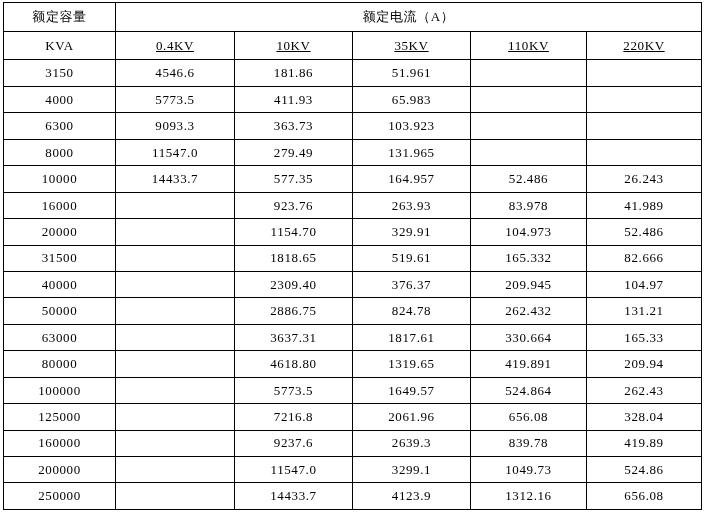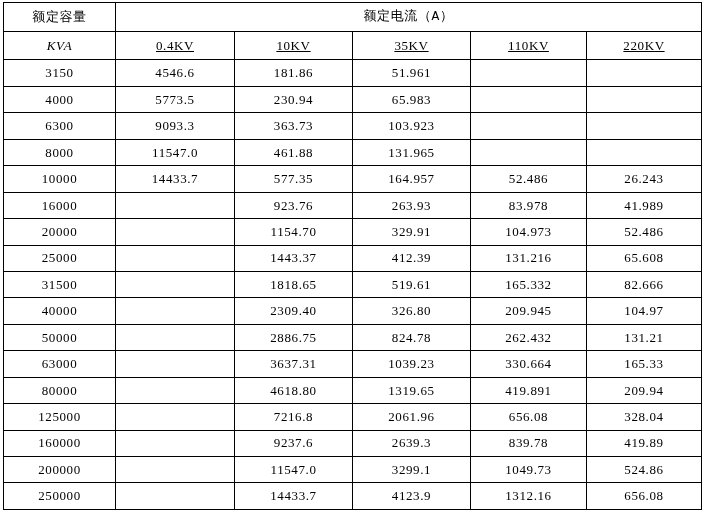--- a/index.html
+++ b/index.html
@@ -45,31 +45,29 @@
   .col-v4   { width: 116px; }
   .col-v5   { width: 115px; }
 
   .hdr-cap {
     font-size: 14px;
     letter-spacing: 1px;
   }
   .hdr-cur {
     font-size: 14px;
     letter-spacing: 1.5px;
-    font-family: Liberation Mono, monospace;
   }
   .hdr-sub {
     font-size: 13px;
     letter-spacing: 1px;
     text-decoration: underline;
   }
   .kva-unit {
     font-size: 13px;
     letter-spacing: 1.5px;
-    font-style: italic;
   }
   tr.data-row td { height: 22px; }
   tr.head-row td { height: 24px; }
   .empty { }
 </style>
 </head>
 <body>
 
 <div id="sheet">
   <table class="rating-table">
@@ -98,37 +96,37 @@
           <td>3150</td>
           <td>4546.6</td>
           <td>181.86</td>
           <td>51.961</td>
           <td class="empty"></td>
           <td class="empty"></td>
         </tr>
         <tr class="data-row">
           <td>4000</td>
           <td>5773.5</td>
-          <td>230.94</td>
+          <td>411.93</td>
           <td>65.983</td>
           <td class="empty"></td>
           <td class="empty"></td>
         </tr>
         <tr class="data-row">
           <td>6300</td>
           <td>9093.3</td>
           <td>363.73</td>
           <td>103.923</td>
           <td class="empty"></td>
           <td class="empty"></td>
         </tr>
         <tr class="data-row">
           <td>8000</td>
           <td>11547.0</td>
-          <td>461.88</td>
+          <td>279.49</td>
           <td>131.965</td>
           <td class="empty"></td>
           <td class="empty"></td>
         </tr>
         <tr class="data-row">
           <td>10000</td>
           <td>14433.7</td>
           <td>577.35</td>
           <td>164.957</td>
           <td>52.486</td>
@@ -144,66 +142,66 @@
         </tr>
         <tr class="data-row">
           <td>20000</td>
           <td class="empty"></td>
           <td>1154.70</td>
           <td>329.91</td>
           <td>104.973</td>
           <td>52.486</td>
         </tr>
         <tr class="data-row">
-          <td>25000</td>
-          <td class="empty"></td>
-          <td>1443.37</td>
-          <td>412.39</td>
-          <td>131.216</td>
-          <td>65.608</td>
-        </tr>
-        <tr class="data-row">
           <td>31500</td>
           <td class="empty"></td>
           <td>1818.65</td>
           <td>519.61</td>
           <td>165.332</td>
           <td>82.666</td>
         </tr>
         <tr class="data-row">
           <td>40000</td>
           <td class="empty"></td>
           <td>2309.40</td>
-          <td>326.80</td>
+          <td>376.37</td>
           <td>209.945</td>
           <td>104.97</td>
         </tr>
         <tr class="data-row">
           <td>50000</td>
           <td class="empty"></td>
           <td>2886.75</td>
           <td>824.78</td>
           <td>262.432</td>
           <td>131.21</td>
         </tr>
         <tr class="data-row">
           <td>63000</td>
           <td class="empty"></td>
           <td>3637.31</td>
-          <td>1039.23</td>
+          <td>1817.61</td>
           <td>330.664</td>
           <td>165.33</td>
         </tr>
         <tr class="data-row">
           <td>80000</td>
           <td class="empty"></td>
           <td>4618.80</td>
           <td>1319.65</td>
           <td>419.891</td>
           <td>209.94</td>
+        </tr>
+        <tr class="data-row">
+          <td>100000</td>
+          <td class="empty"></td>
+          <td>5773.5</td>
+          <td>1649.57</td>
+          <td>524.864</td>
+          <td>262.43</td>
         </tr>
         <tr class="data-row">
           <td>125000</td>
           <td class="empty"></td>
           <td>7216.8</td>
           <td>2061.96</td>
           <td>656.08</td>
           <td>328.04</td>
         </tr>
         <tr class="data-row">

